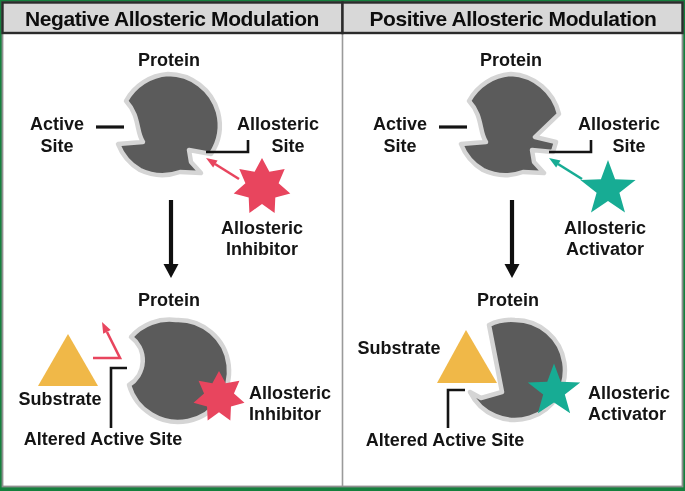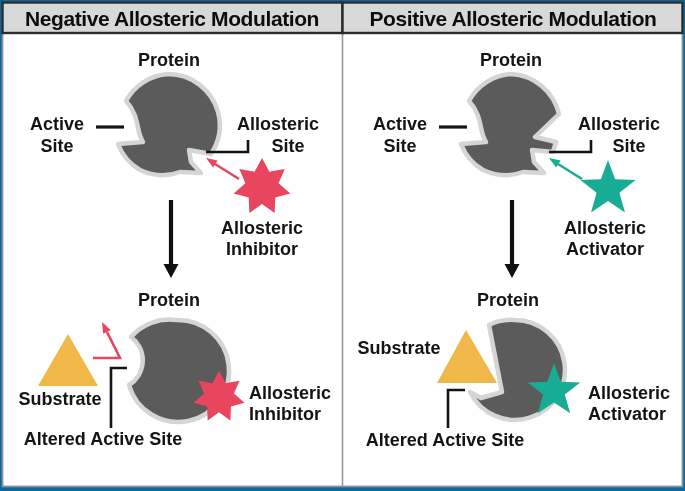--- a/index.html
+++ b/index.html
@@ -1,16 +1,16 @@
 <!DOCTYPE html>
 <html><head>
 <meta charset="utf-8">
 <style>
   html,body{margin:0;padding:0;background:#ffffff;}
-  .stage{position:relative;width:685px;height:491px;background:#0369a1;overflow:hidden;
+  .stage{position:relative;width:685px;height:491px;background:#15803d;overflow:hidden;
          font-family:"Liberation Sans",sans-serif;}
   svg{position:absolute;left:0;top:0;}
   .hdr{font:bold 21px "Liberation Sans",sans-serif;fill:#0d0d0d;letter-spacing:-0.4px;}
   .lbl{font:bold 18px "Liberation Sans",sans-serif;fill:#141414;}
   .blob{stroke:#D5D5D5;stroke-width:4.5;stroke-linejoin:round;}
   .lead{fill:none;stroke:#141414;stroke-width:2.6;}
   .dash{stroke:#141414;stroke-width:3.2;}
   .darrow{stroke:#0f0f0f;stroke-width:4.2;}
   .marrow{fill:none;stroke-width:2.6;}
 </style>

